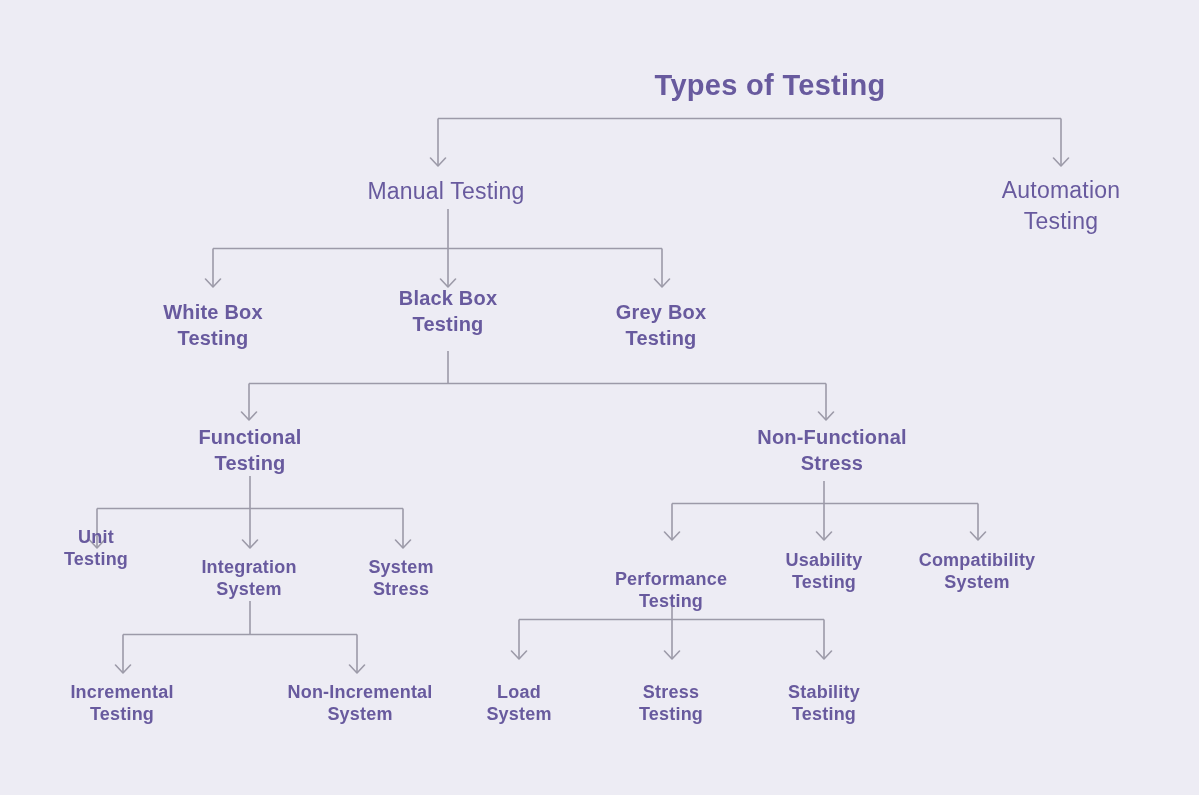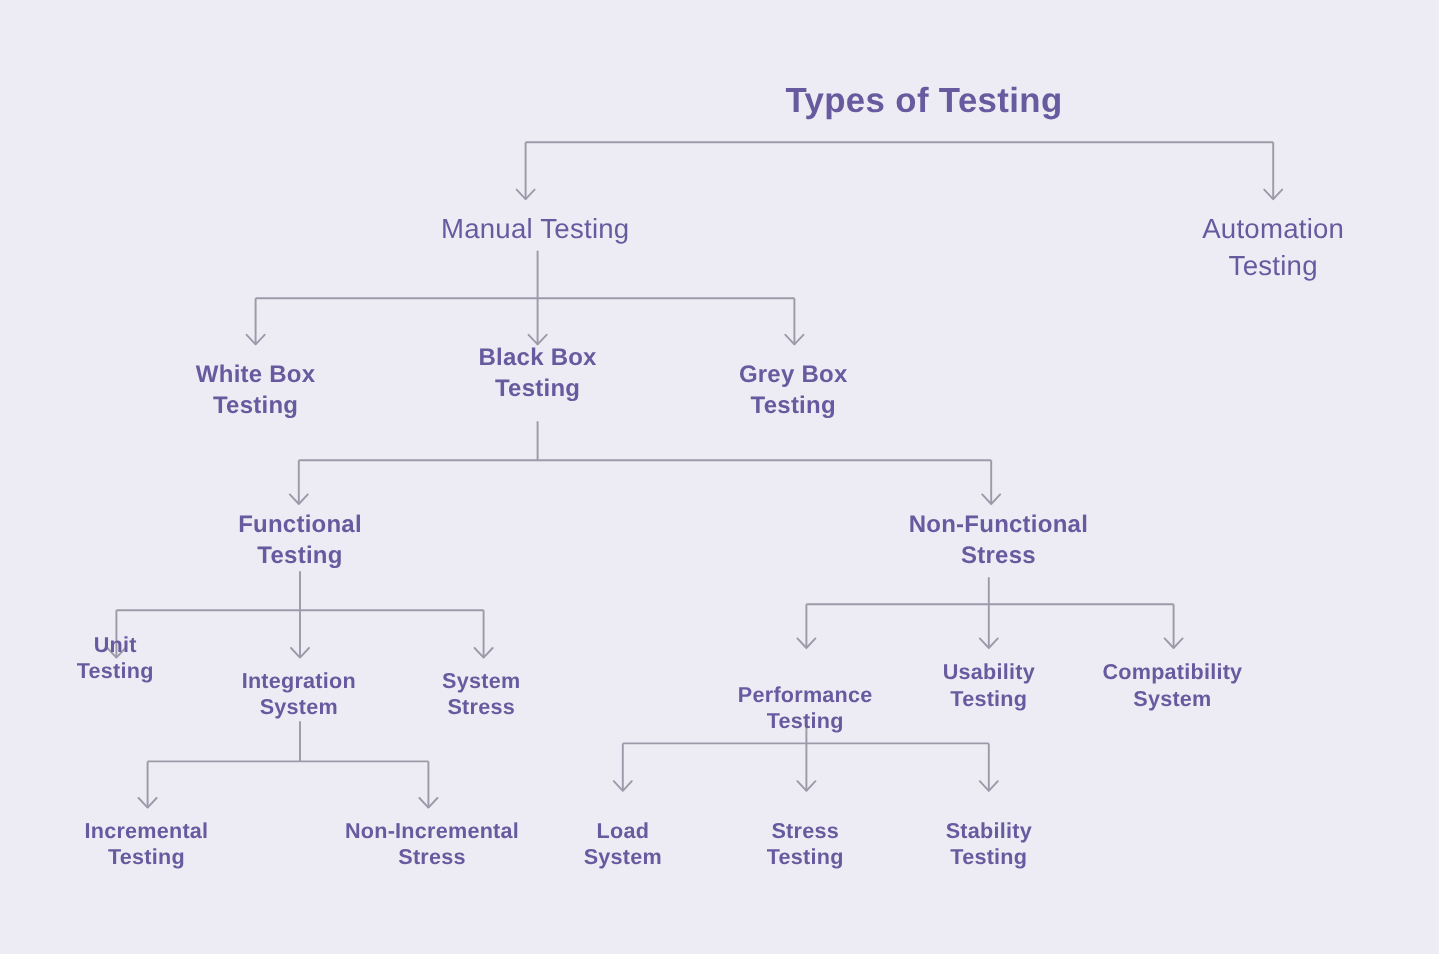--- a/index.html
+++ b/index.html
@@ -92,21 +92,21 @@
   <div class="node lvl3" style="left:671px;top:590px">Performance
 Testing</div>
   <div class="node lvl3" style="left:824px;top:571px">Usability
 Testing</div>
   <div class="node lvl3" style="left:977px;top:571px">Compatibility
 System</div>
 
   <div class="node lvl3" style="left:122px;top:703px">Incremental
 Testing</div>
   <div class="node lvl3" style="left:360px;top:703px">Non-Incremental
-Stress</div>
+System</div>
 
   <div class="node lvl3" style="left:519px;top:703px">Load
 System</div>
   <div class="node lvl3" style="left:671px;top:703px">Stress
 Testing</div>
   <div class="node lvl3" style="left:824px;top:703px">Stability
 Testing</div>
 
 </div>
 

